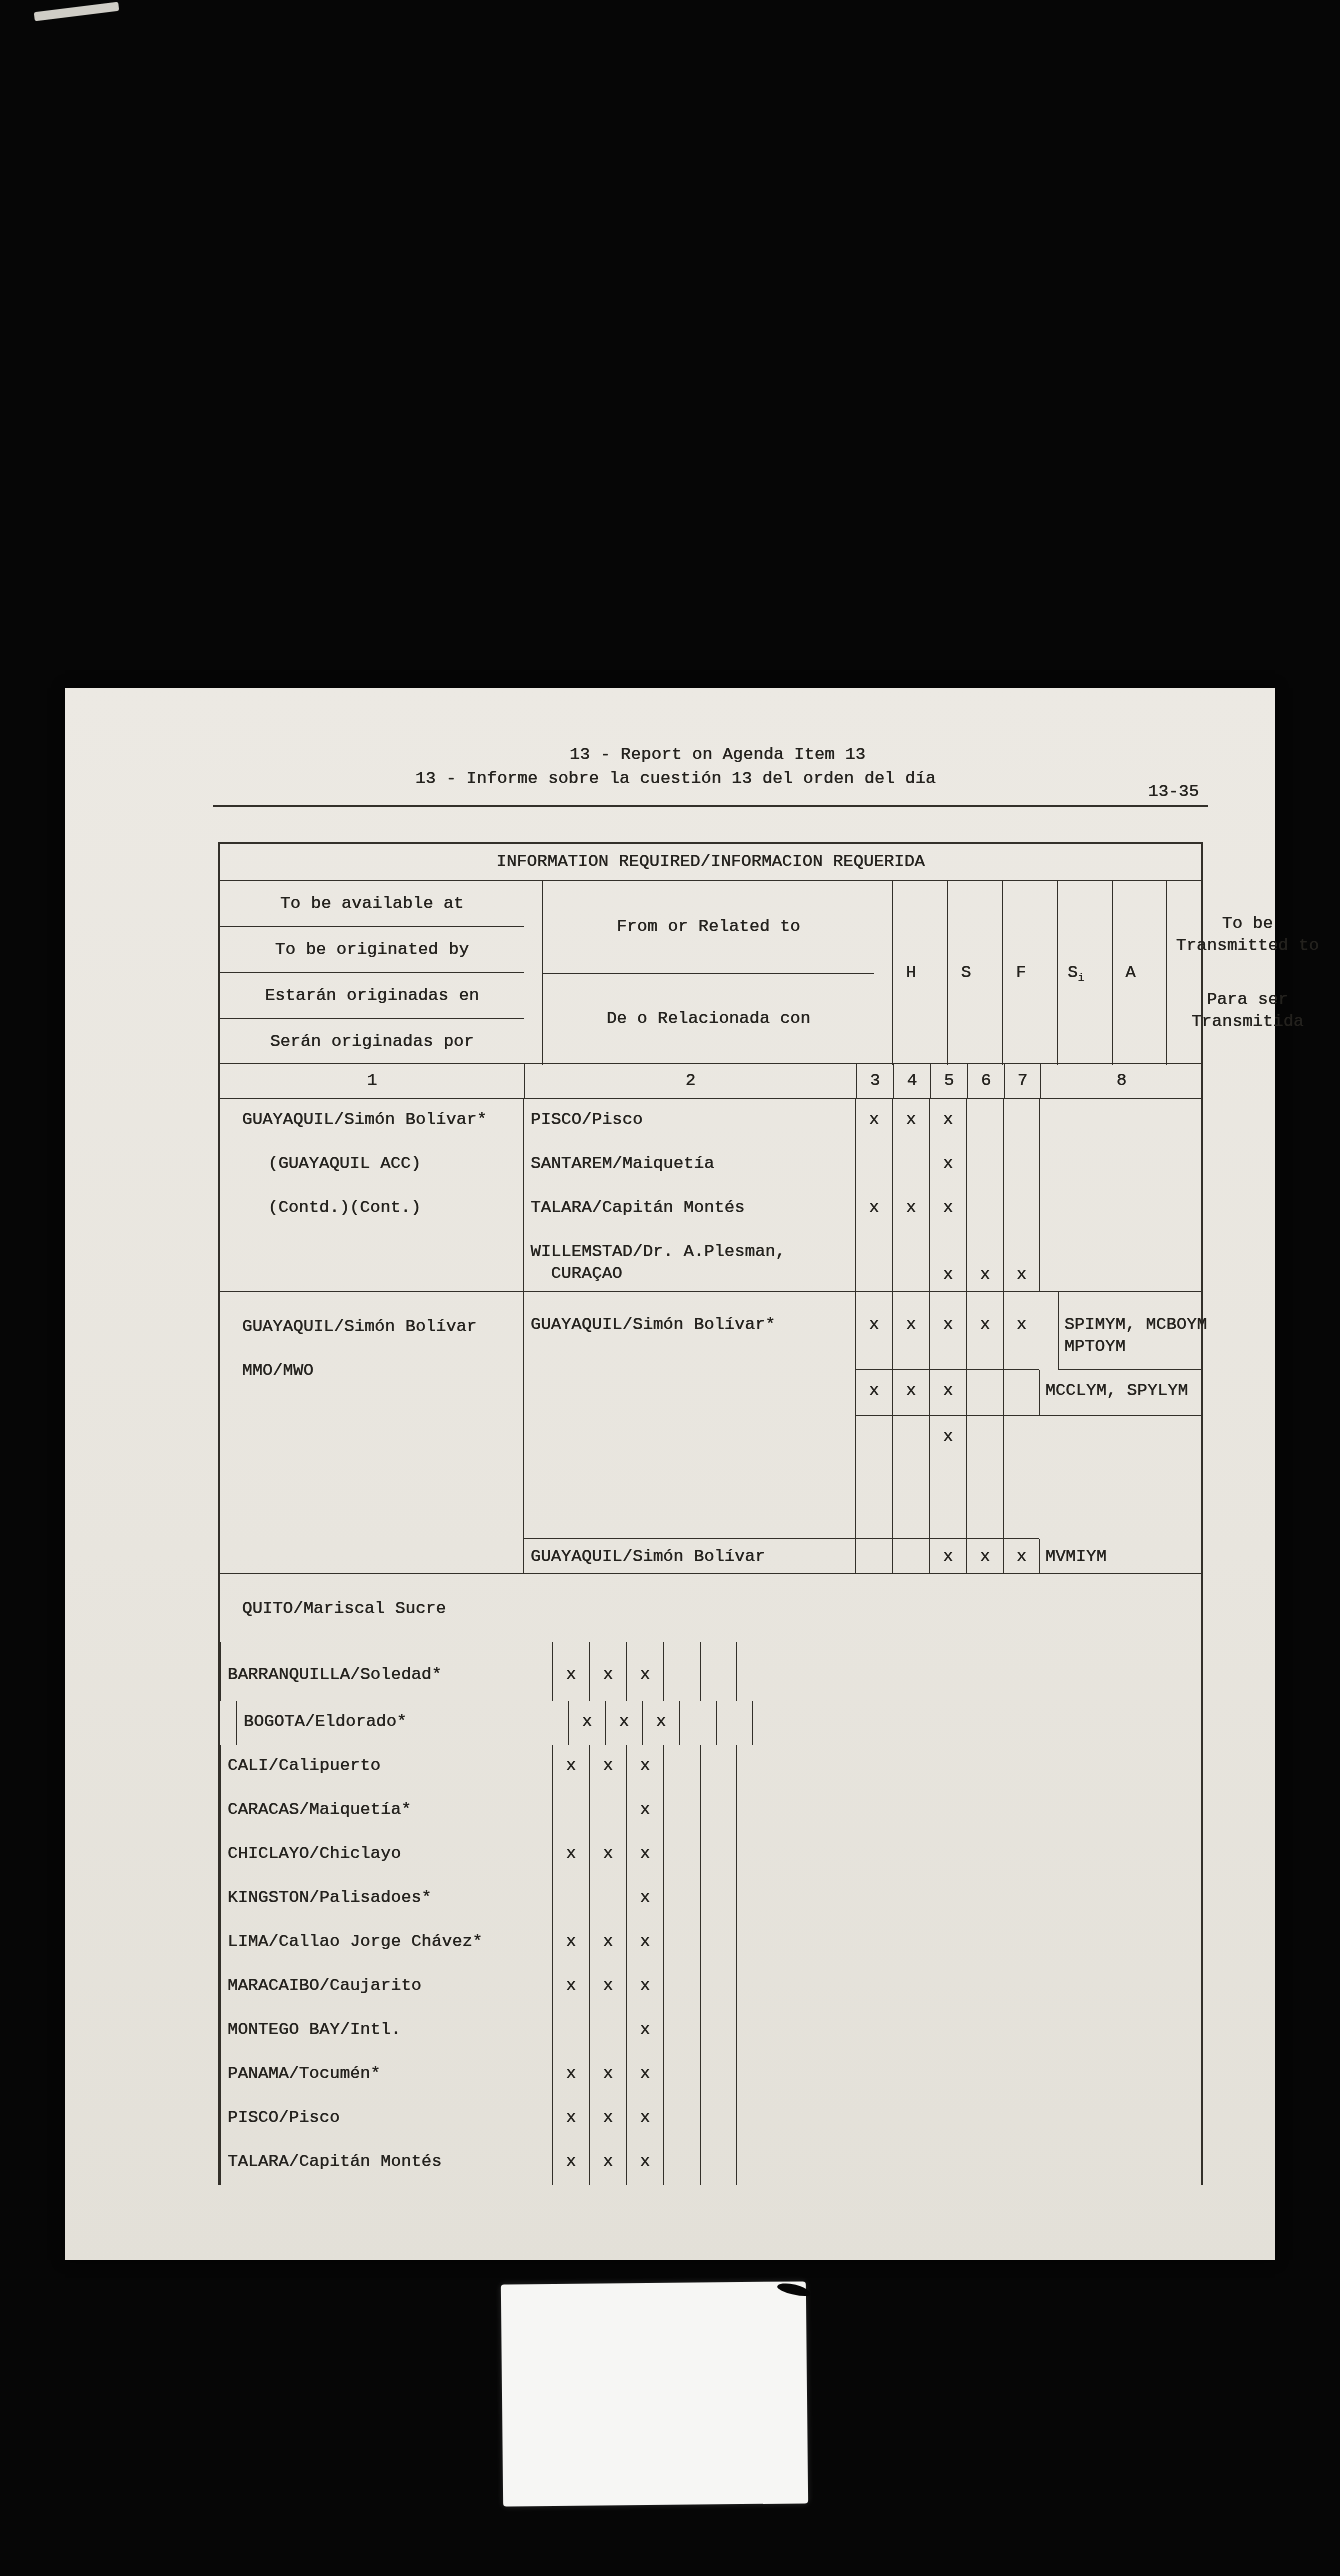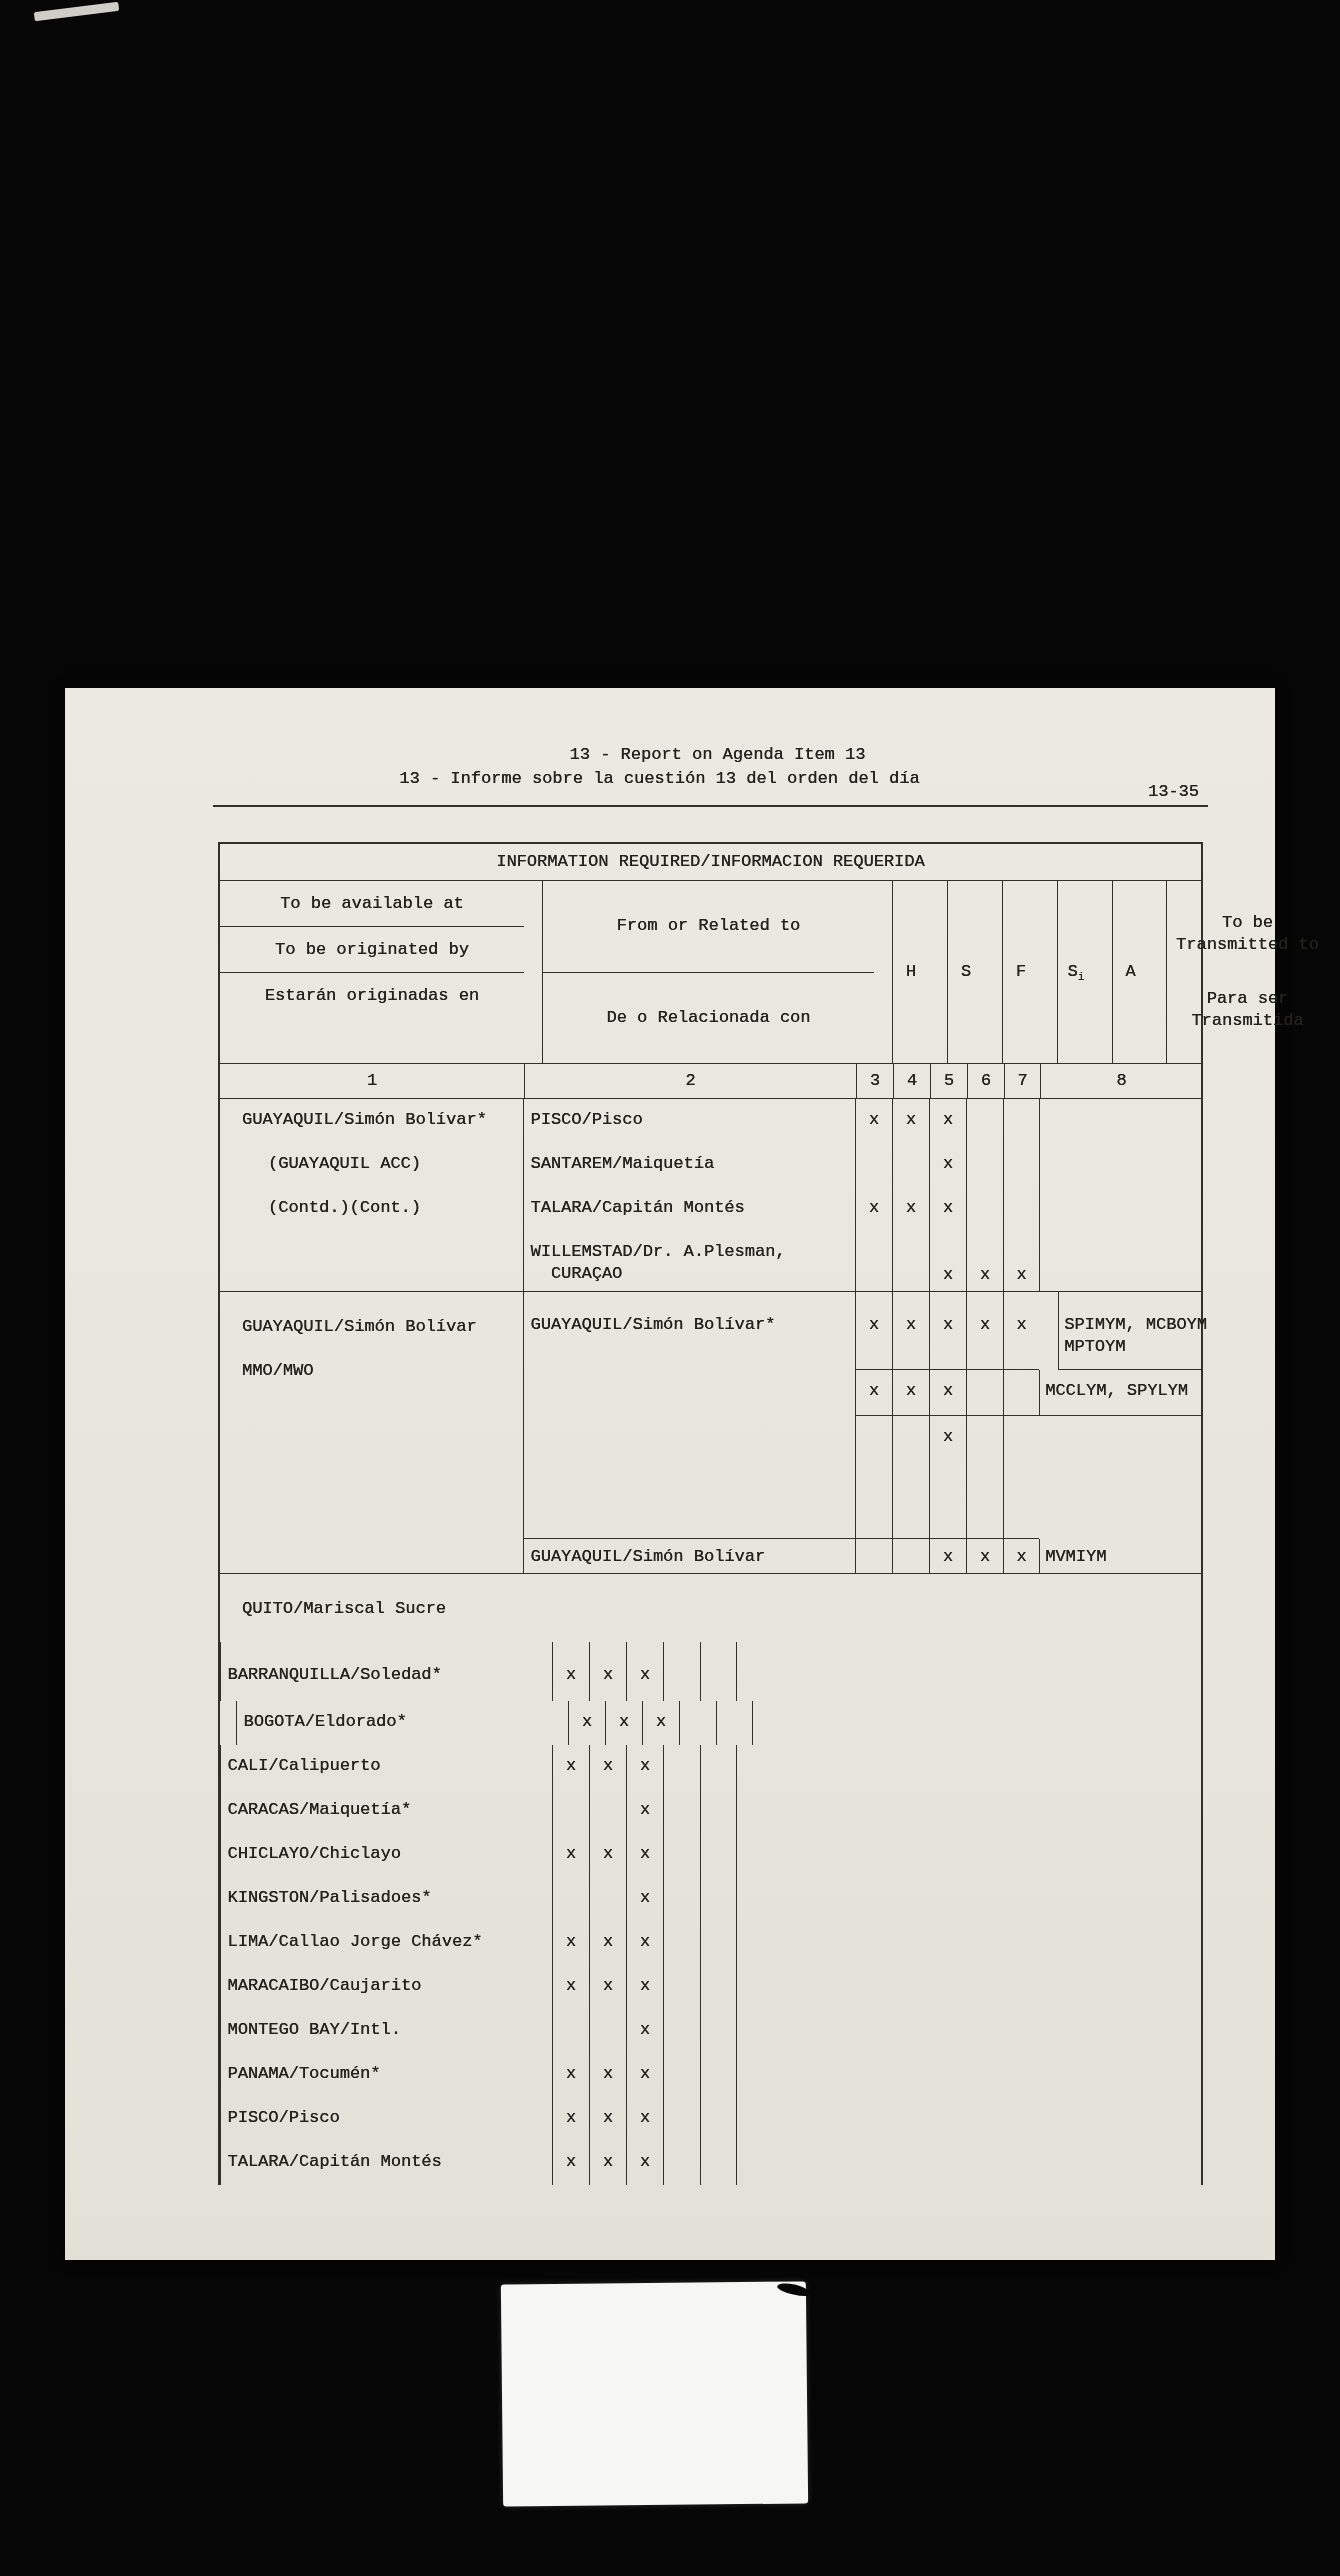--- a/index.html
+++ b/index.html
@@ -14,21 +14,21 @@
   .page {
     position:absolute; left:65px; top:688px;
     width:1210px; height:1572px;
     background:linear-gradient(180deg,#ece9e3 0%, #e8e5de 55%, #e3e0d8 100%);
     box-shadow:0 0 11.7px rgba(0,0,0,.6);
   }
   .txt { text-shadow:0.2px 0.2px 0 currentColor; }
 
   
   .hline1 { position:absolute; left:162px; top:57px; width:981px; text-align:center; font-size:17px; }
-  .hline2 { position:absolute; left:104px; top:81px; width:981px; text-align:center; font-size:17px; }
+  .hline2 { position:absolute; left:120px; top:81px; width:981px; text-align:center; font-size:17px; }
   .pagenum { position:absolute; left:153px; top:94px; width:981px; text-align:right; font-size:17px; }
   .hrule { position:absolute; left:148px; top:117px; width:995px; height:2px; background:#33302a; }
 
   
   .doc-table {
     position:absolute; left:153px; top:154px; width:985px;
     border:2px solid #33302a; border-bottom:none;
     font-size:17px; line-height:22px;
   }
   .title-row { height:37px; border-bottom:1.3px solid #33302a; display:flex; align-items:center; justify-content:center; }
@@ -88,20 +88,21 @@
   <div class="doc-table">
     <div class="title-row">
       <span class="txt">INFORMATION REQUIRED/INFORMACION REQUERIDA</span>
     </div>
 
     <div class="grid header-row">
       <div>
         <div class="h1line txt">To be available at</div>
         <div class="h1line txt">To be originated by</div>
         <div class="h1line txt">Estarán originadas en</div>
+        <div class="h1line txt">Serán originadas por</div>
       </div>
       <div class="hcol2">
         <div class="h2half top txt">From or Related to</div>
         <div class="h2half txt">De o Relacionada con</div>
       </div>
       <div class="hletter">
           <span class="txt">H</span>
         </div>
       <div class="hletter">
           <span class="txt">S</span>

